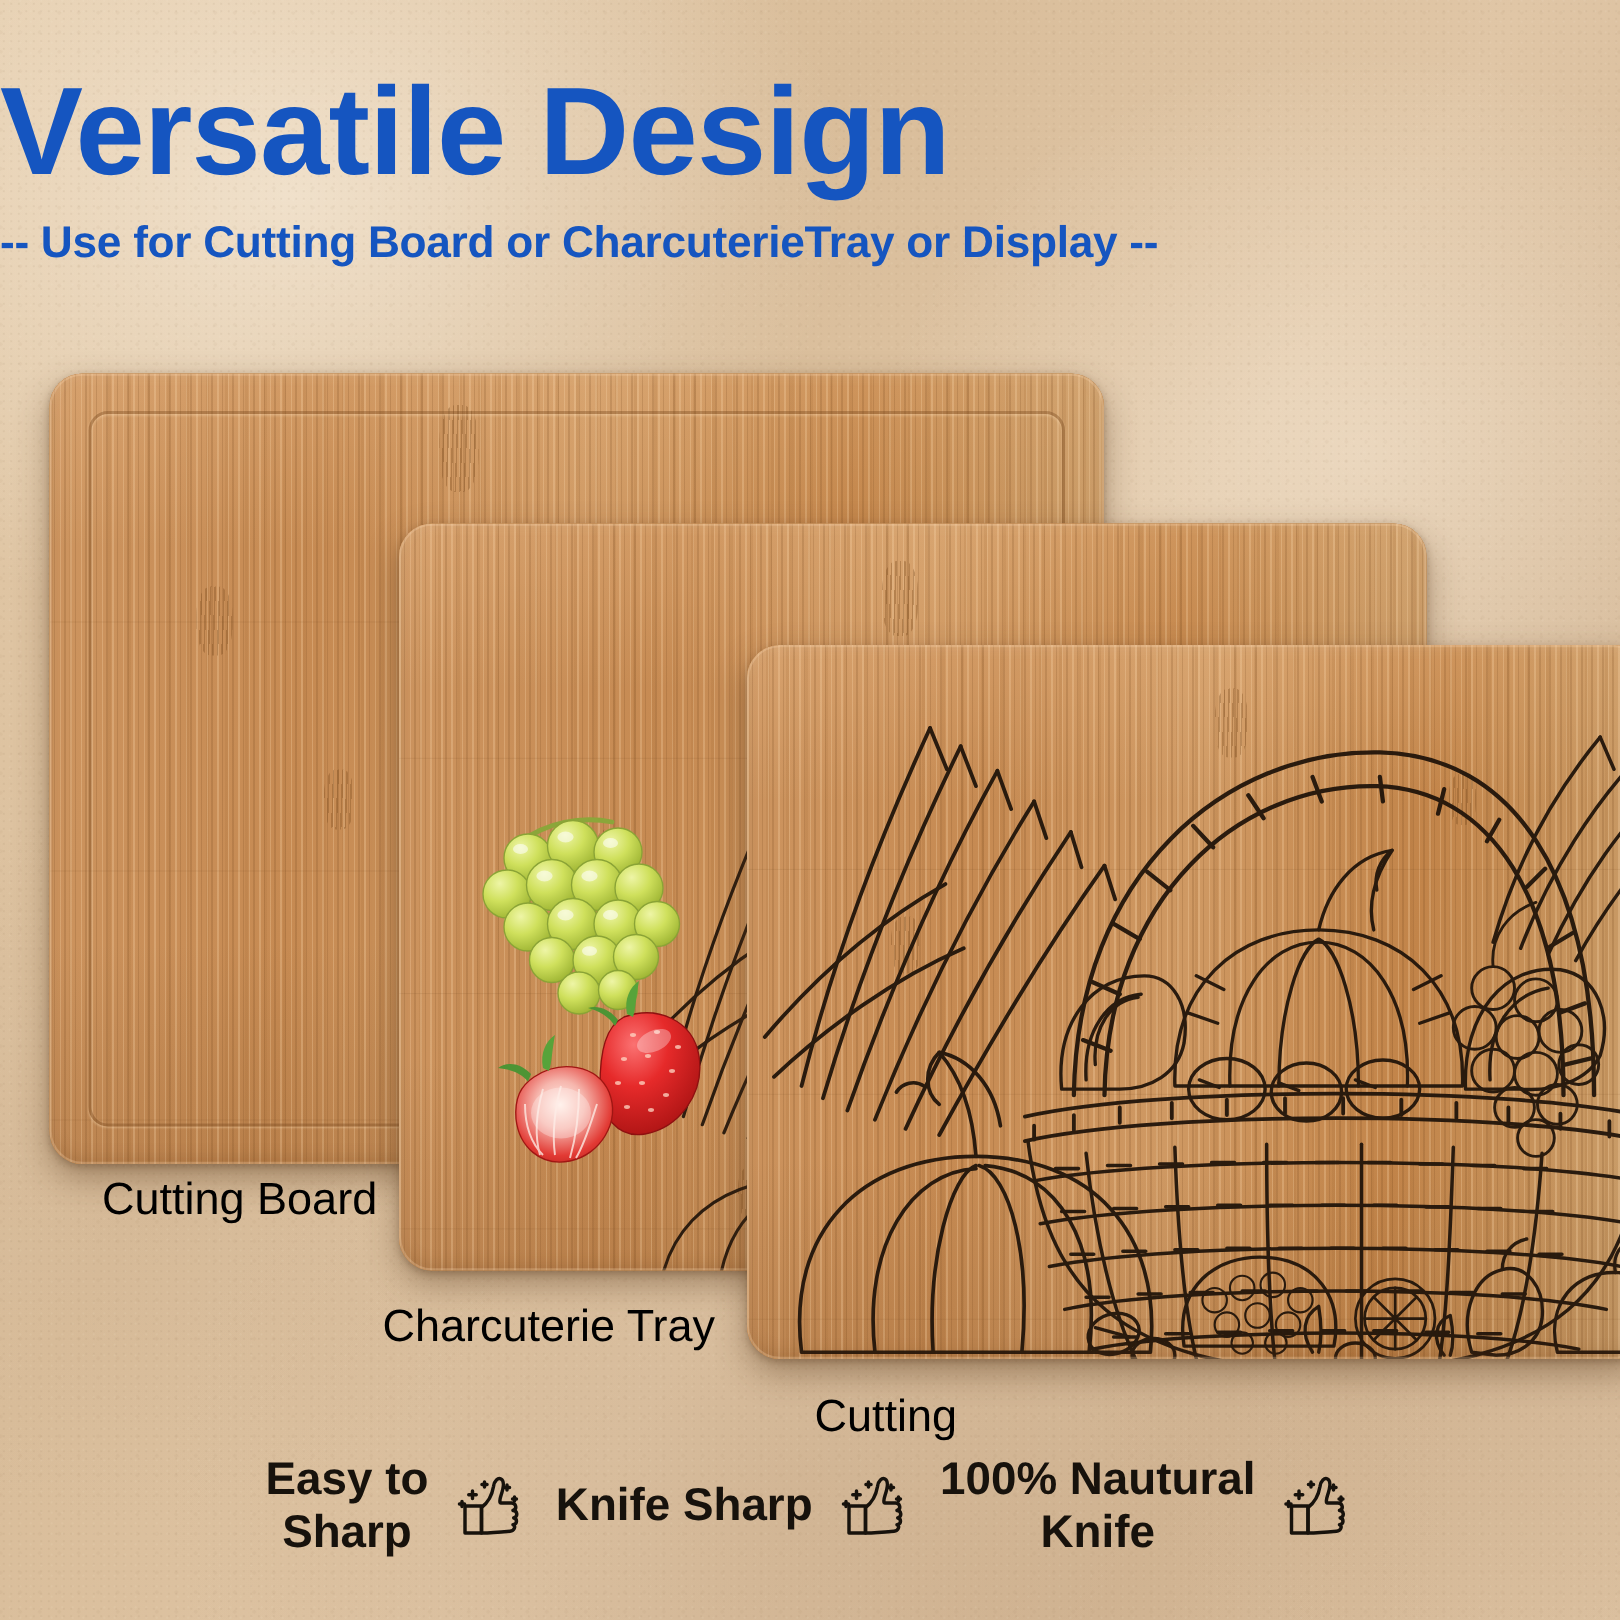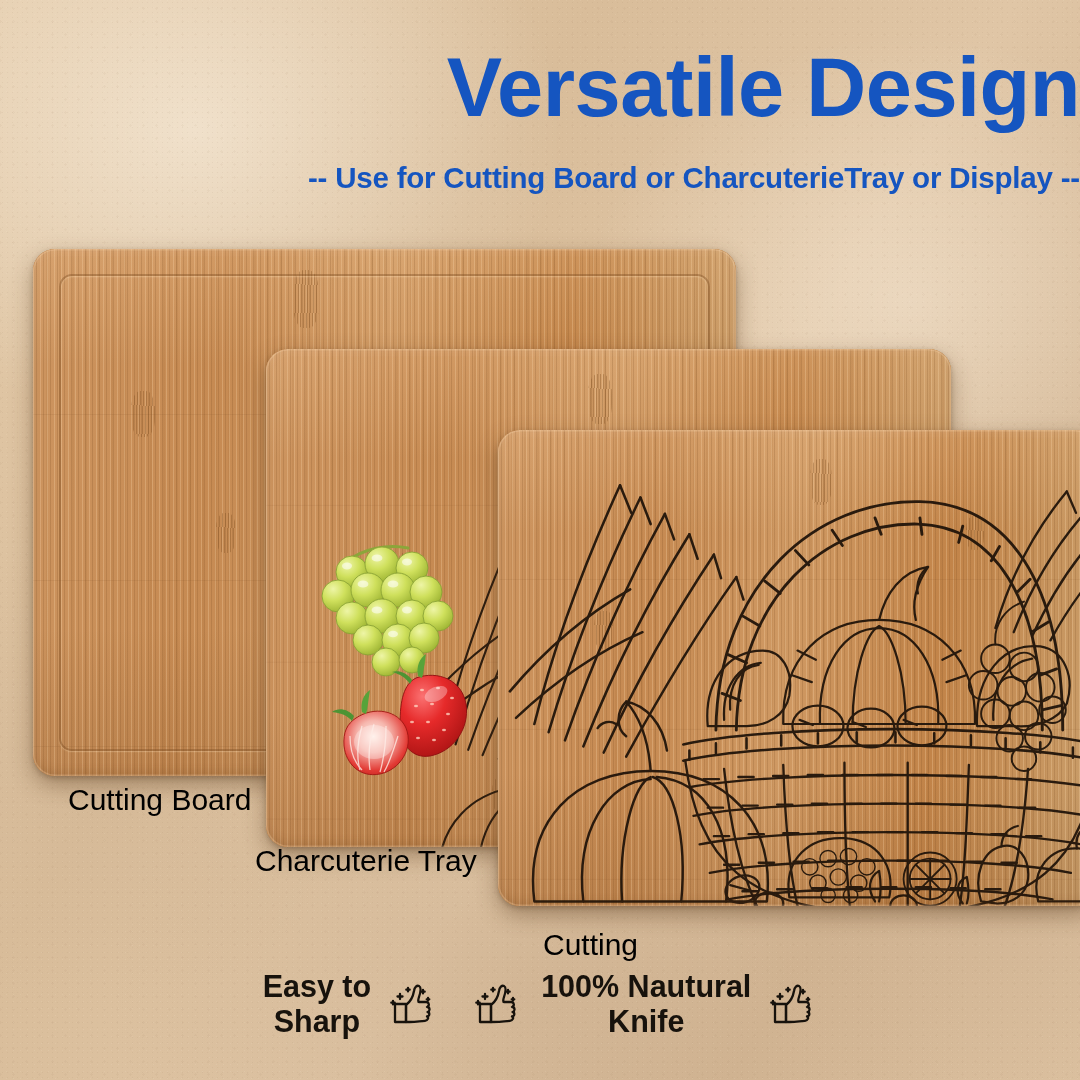--- a/index.html
+++ b/index.html
@@ -40,33 +40,33 @@
       radial-gradient(rgba(255,244,228,0.20) 0.6px, transparent 0.7px),
       radial-gradient(rgba(140,108,74,0.10) 1.1px, transparent 1.3px);
     background-size: 5px 5px, 7px 7px, 13px 13px;
     background-position: 0 0, 3px 4px, 7px 2px;
   }
 
   
   #headline-block {
     position: absolute;
     top: 46px; left: 0; right: 0;
-    text-align: right;
+    text-align: left;
     z-index: 40;
   }
   #title {
     font-size: 83px;
     font-weight: bold;
     color: #1555c0;
     letter-spacing: -0.5px;
     line-height: 1.0;
     white-space: nowrap;
   }
   #subtitle {
-    margin-top: 32px;
+    margin-top: 16px;
     font-size: 29.5px;
     font-weight: bold;
     color: #1555c0;
     letter-spacing: -0.2px;
     white-space: nowrap;
   }
 
   
   .board {
     position: absolute;
@@ -151,21 +151,21 @@
 
   
   .caption {
     position: absolute;
     font-size: 30px;
     color: #000000;
     white-space: nowrap;
     z-index: 30;
   }
   #caption-cutting     { left: 68px;  top: 783px; }
-  #caption-charcuterie { left: 255px; top: 844px; }
+  #caption-charcuterie { left: 255px; top: 868px; }
   #caption-display     { left: 543px; top: 928px; }
 
   
   #features {
     position: absolute;
     left: 0; right: 0; top: 958px;
     height: 92px;
     display: flex;
     align-items: center;
     justify-content: center;
@@ -670,20 +670,21 @@
         <path d="M8 23 l 0 3.4 M6.3 24.7 l 3.4 0"></path>
         <path d="M23 10 l 0 3.4 M21.3 11.7 l 3.4 0"></path>
         <path d="M38 12 l 0 3.4 M36.3 13.7 l 3.4 0"></path>
         <path d="M43 20 l 0 2.6 M41.7 21.3 l 2.6 0"></path>
       </svg>
     </div>
   </div>
 
   <div class="feature">
     <div class="feature-text">
+      <div>Knife Sharp</div>
     </div>
     <div class="thumb-icon">
       <svg viewBox="0 0 52 52" fill="none" stroke="#17120c" stroke-width="2.3" stroke-linecap="round" stroke-linejoin="round" aria-hidden="true">
         <path d="M10 26 h 11 v 18 h -11 z"></path>
         <path d="M21 27 C 25 24, 28 19, 29 13 C 29.5 9, 32 7, 34 8
                  C 36 9, 36 13, 34 19 C 33 22, 33 24, 34 24
                  h 7 c 3 0 4 4 1 5 c 3 0 3.5 4 0.5 5
                  c 2.5 0.5 2.5 4 -0.5 4.5 c 2 1 1 4 -2 4.3
                  C 35 43.3, 26 44, 21 44 z"></path>
         <path d="M15 16 l 0 5 M12.5 18.5 l 5 0"></path>

